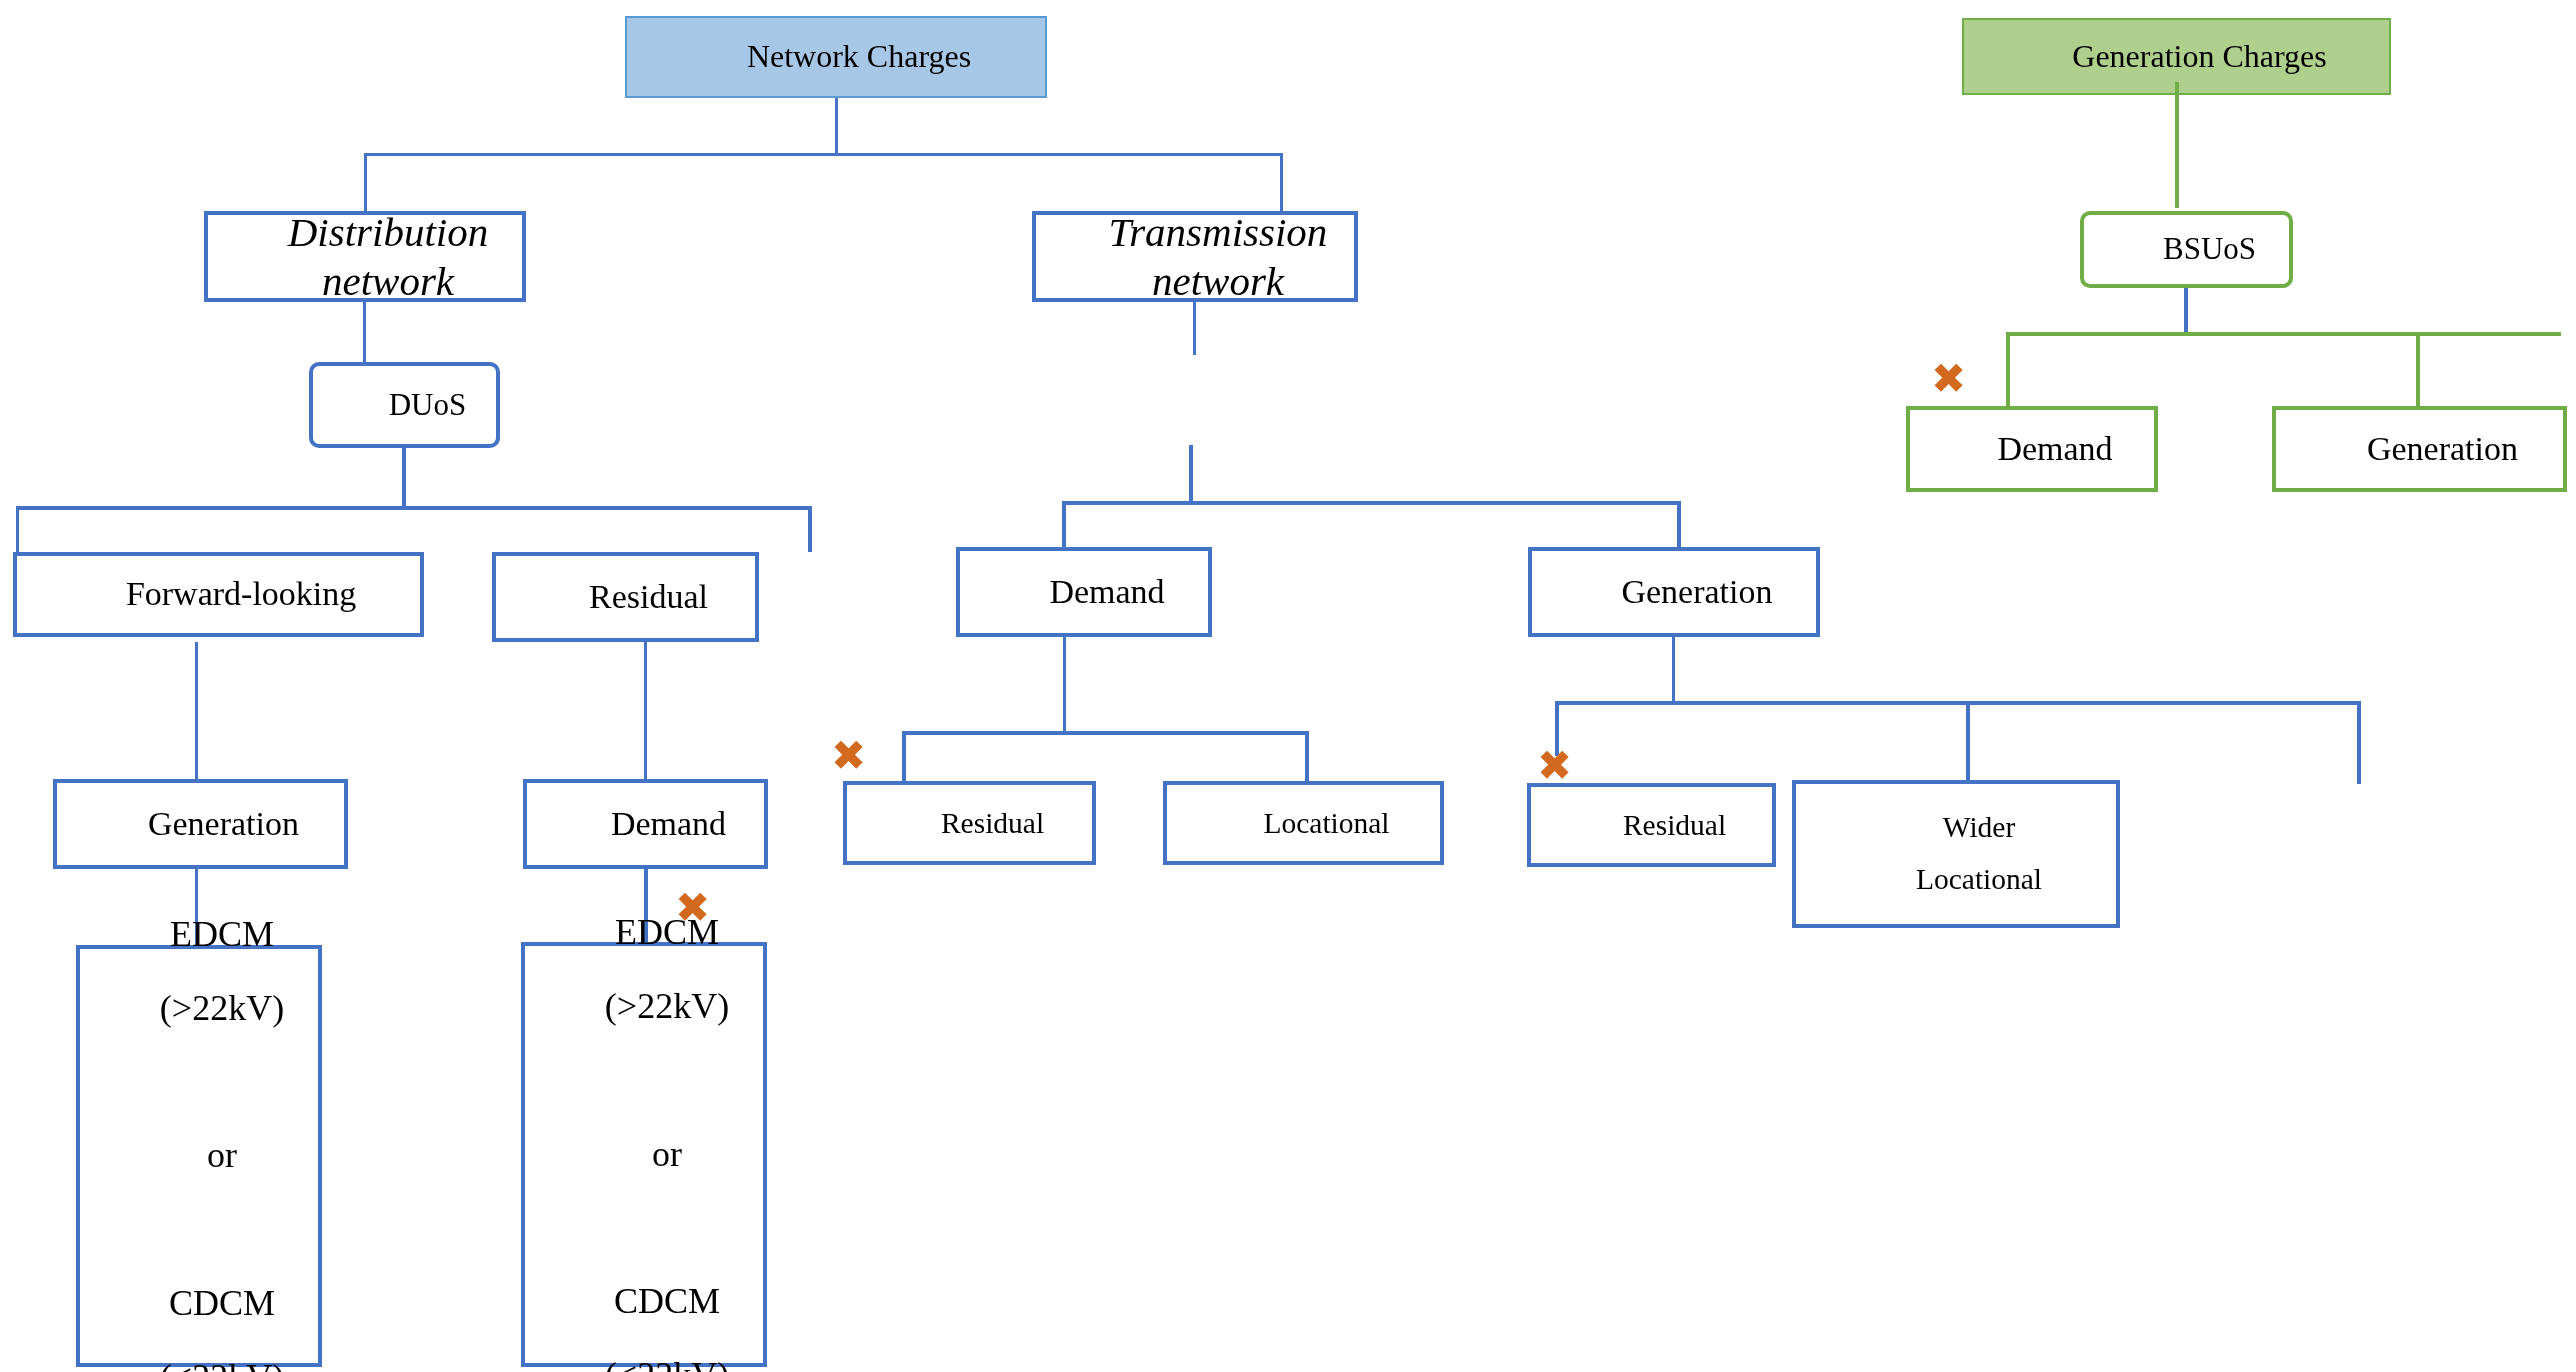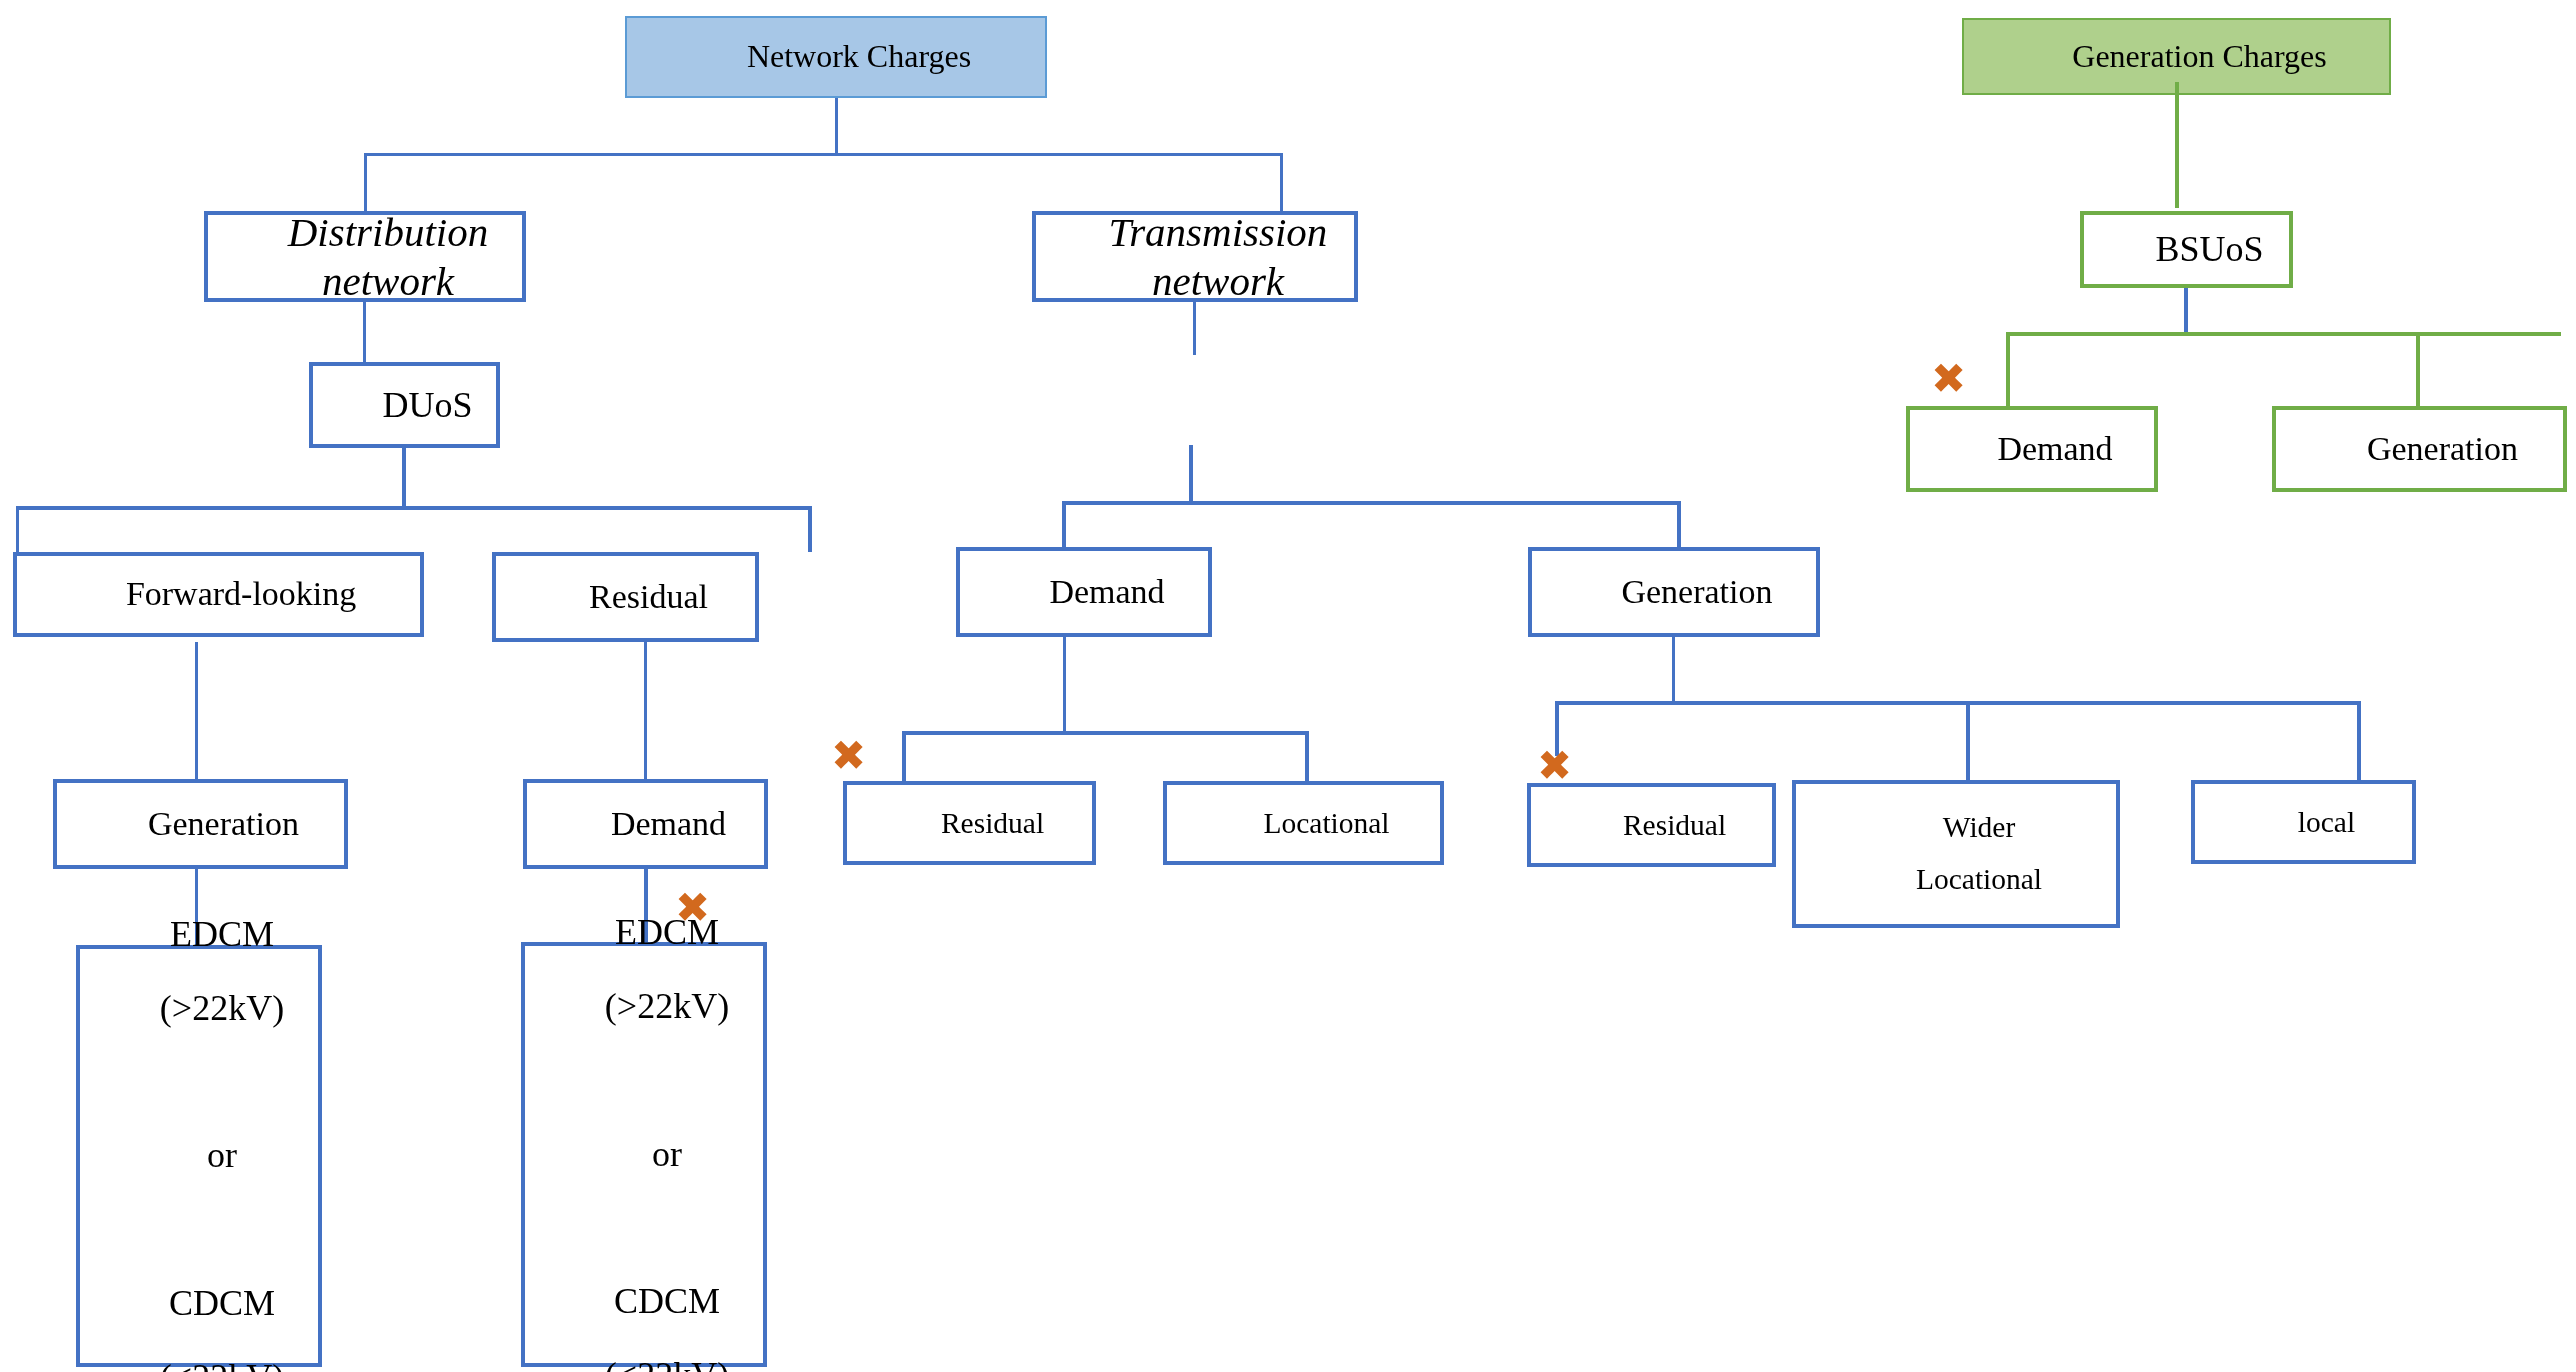--- a/index.html
+++ b/index.html
@@ -26,21 +26,21 @@
 
   
   .blue{ border:4.2px solid #4472C4; }
   .blue-root{ border:2.1px solid #5B9BD5; background:#A7C7E7; }
   
   .green{ border:4.9px solid #70AD47; }
   .green-root{ border:2.8px solid #70AD47; background:#AFD08C; }
 
   .fs-root{ font-size:32px; }
   .fs-lvl1{ font-size:41px;font-style:italic; }
-  .fs-lvl2{ font-size:36px; }
+  .fs-lvl2{ font-size:31px;border-radius:10px; }
   .fs-lvl3{ font-size:34px; }
   .fs-leaf{ font-size:29.5px; }
   .fs-multi{ font-size:36px; line-height:2.05; }
   .fs-two{ font-size:29.5px; line-height:1.75; }
 
   
   .edge{ position:absolute; background:#4472C4; }
   .edge.g{ background:#70AD47; }
   .edge.b{ background:#4472C4; }
   .v{ width:2.8px; }
@@ -163,23 +163,20 @@
   <div class="edge v b" style="left:2357px;top:701px;width:3.5px;height:83px;"></div>
   <div class="xmark" style="left:1537px;top:745px;">✖</div>
 
   <div class="node blue fs-leaf" style="left:1527px;top:783px;width:249px;height:84px;">
     <span class="lbl">Residual</span>
   </div>
   <div class="node blue fs-two" style="left:1792px;top:780px;width:328px;height:148px;">
     <span class="lbl">Wider
 Locational</span>
   </div>
-  <div class="node blue fs-leaf" style="left:2191px;top:780px;width:225px;height:84px;">
-    <span class="lbl">local</span>
-  </div>
 
   <div class="node green-root fs-root" style="left:1962px;top:18px;width:429px;height:77px;">
     <span class="lbl">Generation Charges</span>
   </div>
 
   <div class="edge v g" style="left:2175px;top:82px;width:3.5px;height:126px;"></div>
 
   <div class="node green fs-lvl2" style="left:2080px;top:211px;width:213px;height:77px;">
     <span class="lbl">BSUoS</span>
   </div>

